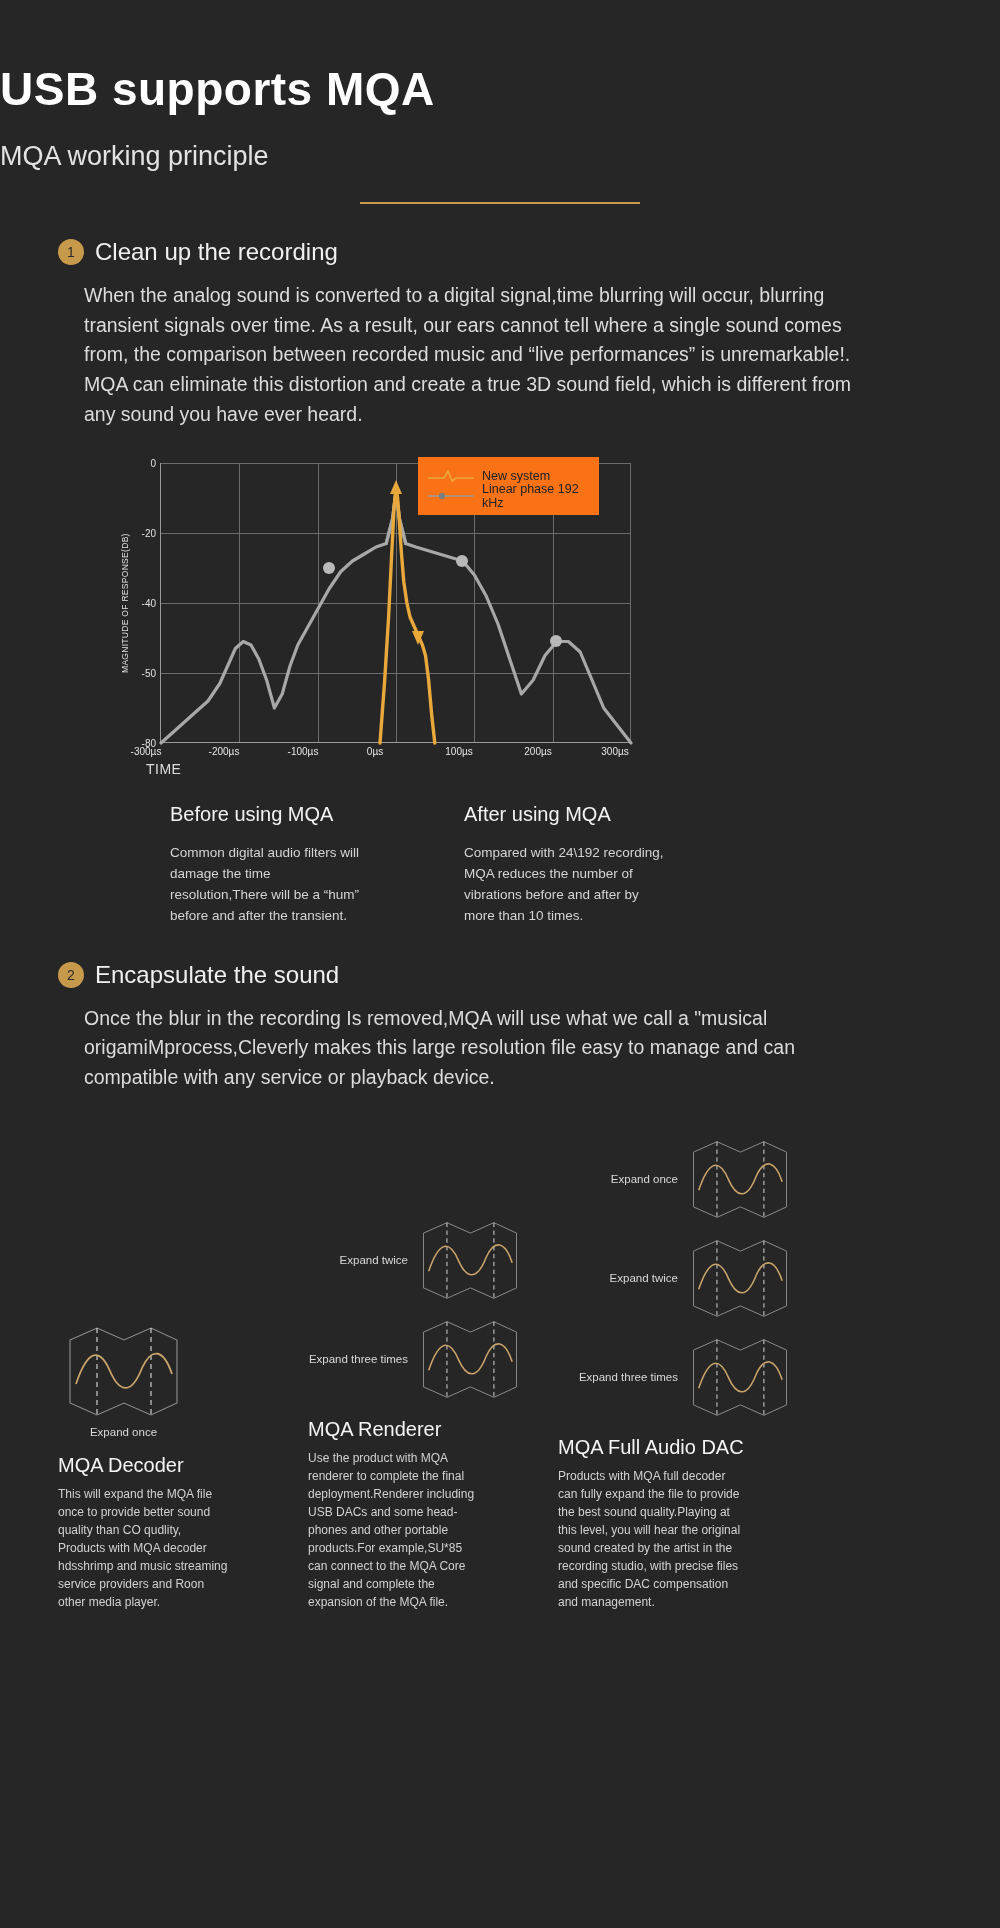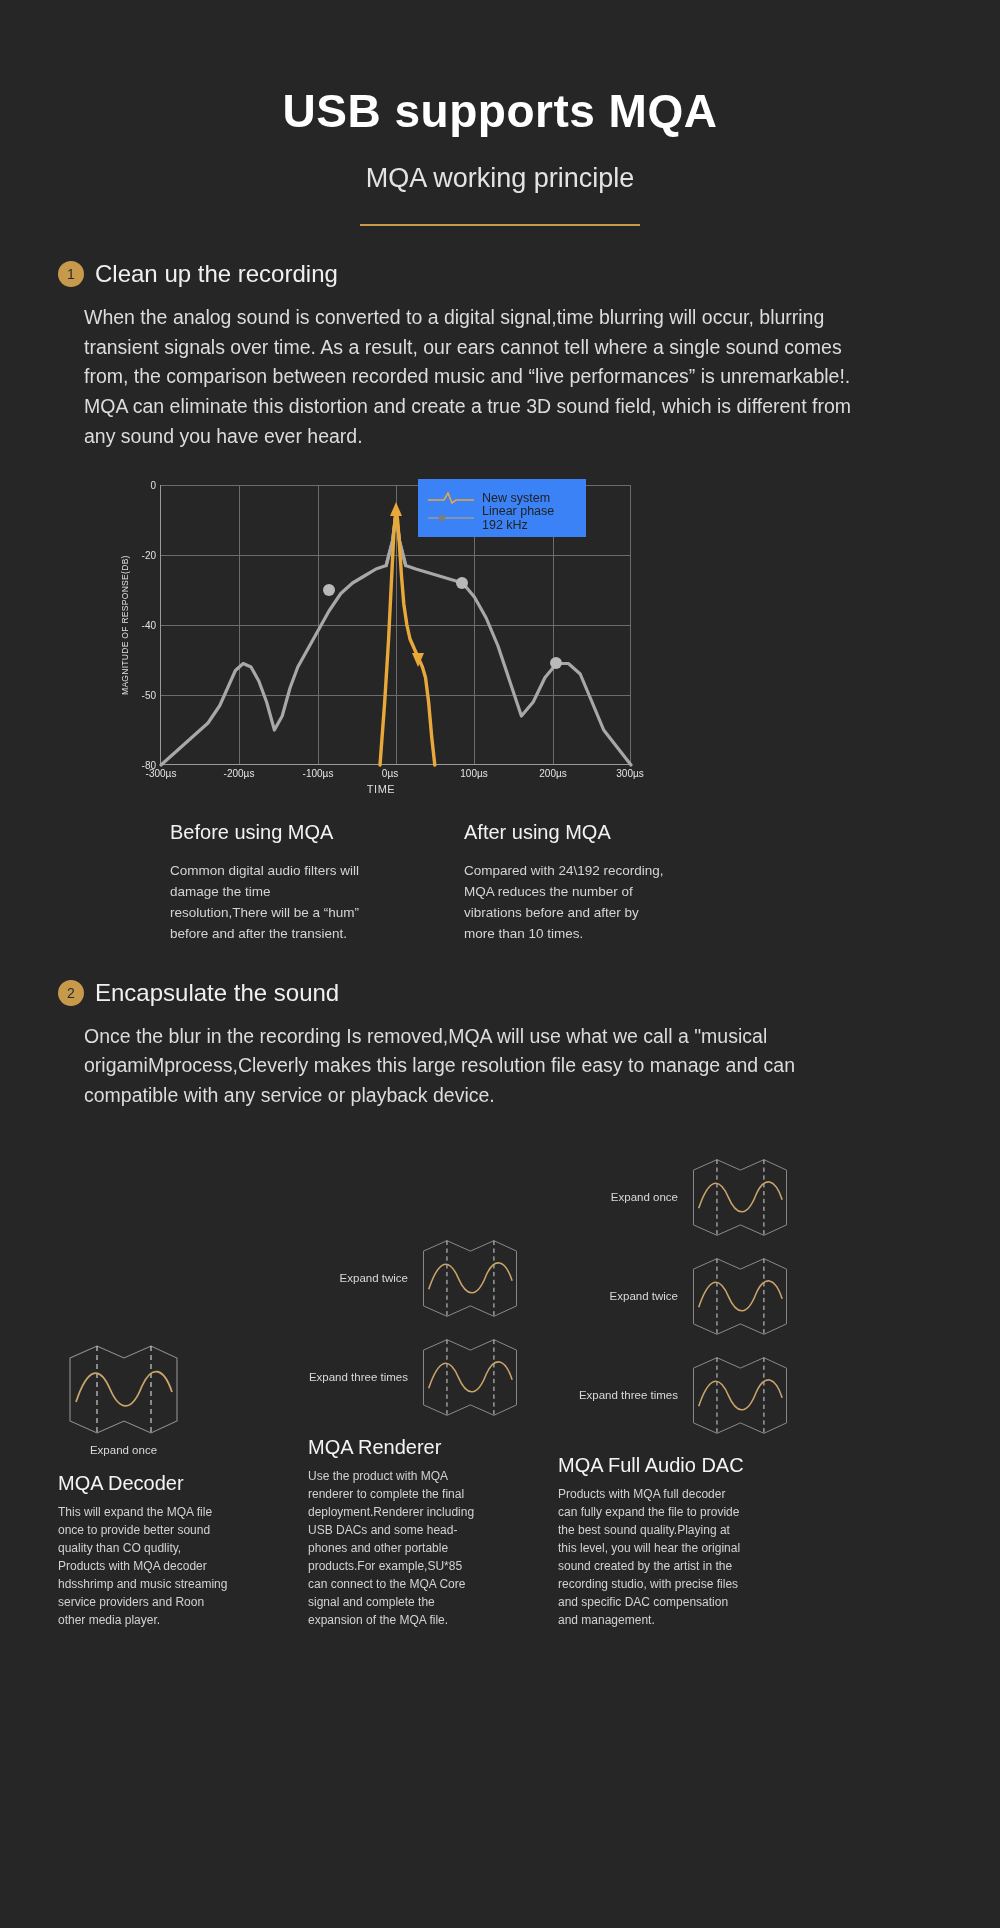--- a/index.html
+++ b/index.html
@@ -7,21 +7,21 @@
   body {
     width: 1000px;
     min-height: 1928px;
     background: #262626;
     color: #e8e8e8;
     font-family: "Liberation Sans", sans-serif;
   }
   .page { width: 1000px; min-height: 1928px; position: relative; padding: 0 0 40px 0; }
 
   
-  .header { text-align: center; padding-top: 84px; }
+  .header { text-align: left; padding-top: 62px; }
   .title {
     font-size: 46px;
     font-weight: bold;
     letter-spacing: 0.5px;
     color: #ffffff;
     margin: 0;
   }
   .subtitle {
     font-size: 27px;
     font-weight: normal;
@@ -115,39 +115,37 @@
     width: 470px;
     height: 18px;
   }
   .x-labels span {
     position: absolute;
     top: 3px;
     font-size: 10px;
     color: #e4e4e4;
     transform: translateX(-50%);
     white-space: nowrap;
-    margin-left: 15px;
   }
   .x-axis-title {
-    text-align: center;
-    font-size: 11px;
+    font-size: 14px;
     color: #dedede;
     margin-left: 26px;
     width: 470px;
     letter-spacing: 0.5px;
   }
   .legend {
     position: absolute;
     left: 298px;
     top: -6px;
-    background: #3b82f6;
+    background: #f97316;
     color: #222;
     padding: 9px 12px 9px 10px;
     font-size: 12.5px;
-    width: 168px;
+    width: 181px;
   }
   .legend-row { display: flex; align-items: center; gap: 8px; height: 20px; }
   .legend-key { width: 46px; height: 14px; flex: none; }
 
   
   .ba-row {
     display: flex;
     margin: 26px 0 0 170px;
     gap: 94px;
   }

